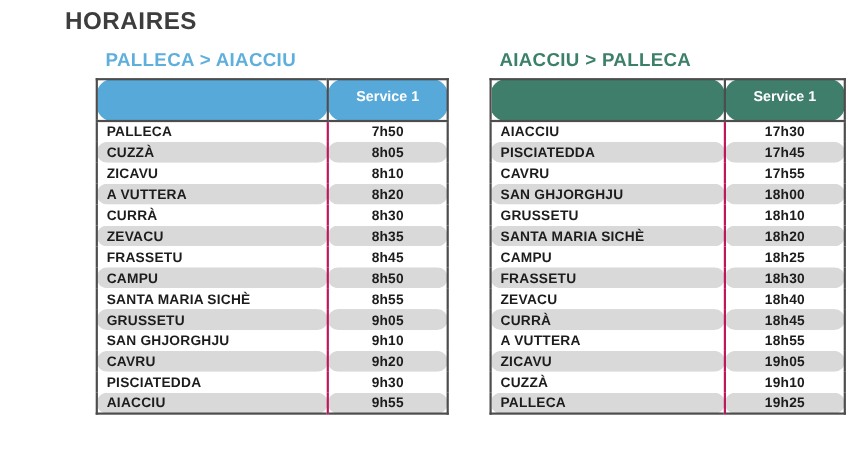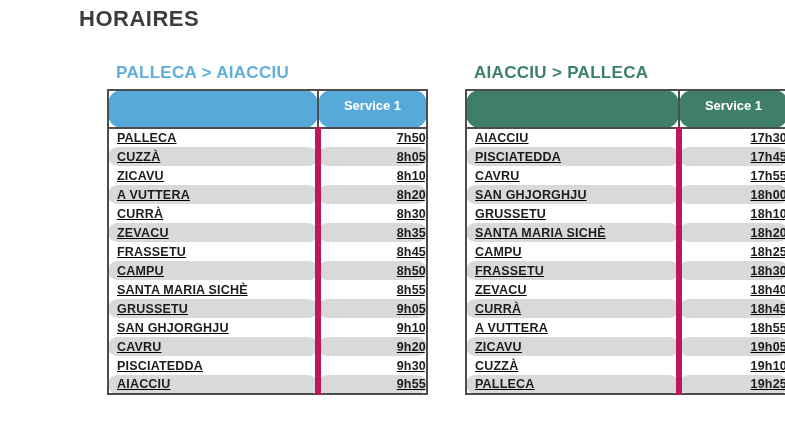--- a/index.html
+++ b/index.html
@@ -4,33 +4,33 @@
 <style>
   * { margin: 0; padding: 0; box-sizing: border-box; }
   html, body { background: #ffffff; }
   body {
     width: 785px;
     height: 429px;
     position: relative;
     font-family: "Liberation Sans", sans-serif;
     overflow: hidden;
   }
-  .page { position: absolute; inset: 0; background: #ffffff; margin-left: 20px; }
+  .page { position: absolute; inset: 0; background: #ffffff; }
 
   .page-title {
     position: absolute;
     left: 59px;
     top: 6px;
     font-size: 22px;
     font-weight: bold;
     color: #3d3d3d;
     letter-spacing: 0.5px;
   }
 
-  .timetable-section { position: absolute; top: 63px; padding-left: 28px; }
+  .timetable-section { position: absolute; top: 45px; padding-left: 28px; }
   .section-left  { left: 59px;  width: 319px; }
   .section-right { left: 417px; width: 278px; }
 
   .section-title {
     font-size: 17px;
     font-weight: bold;
     letter-spacing: 0.3px;
     padding-left: 9px;
     line-height: 20px;
     margin-bottom: 6px;
@@ -50,32 +50,32 @@
     vertical-align: top;
     padding-top: 7px;
     color: #ffffff;
     font-size: 13px;
     font-weight: bold;
     text-align: center;
     border-bottom: 2px solid #4d4d4d;
   }
   .timetable .time-col { border-left: 2px solid #4d4d4d; }
 
-  .timetable tbody tr { height: 19px; text-decoration: underline; }
+  .timetable tbody tr { height: 19px; }
   .timetable tbody tr:nth-child(even) { background: #d9d9d9; }
   .timetable tbody tr:nth-child(odd)  { background: #ffffff; }
 
   .timetable td {
     font-size: 12.5px;
     font-weight: bold;
     color: #1c1c1c;
     letter-spacing: 0.2px;
   }
   .timetable td.stop-cell { padding-left: 8px; text-align: left; }
-  .timetable td.time-cell { text-align: right; border-left: 6px solid #be185d; }
+  .timetable td.time-cell { text-align: center; border-left: 2px solid #be185d; }
 
   .col-stop-l { width: 210px; }
   .col-time-l { width: 109px; }
   .col-stop-r { width: 213px; }
   .col-time-r { width: 109px; }
 </style>
 </head>
 <body>
 
 <div class="page">

